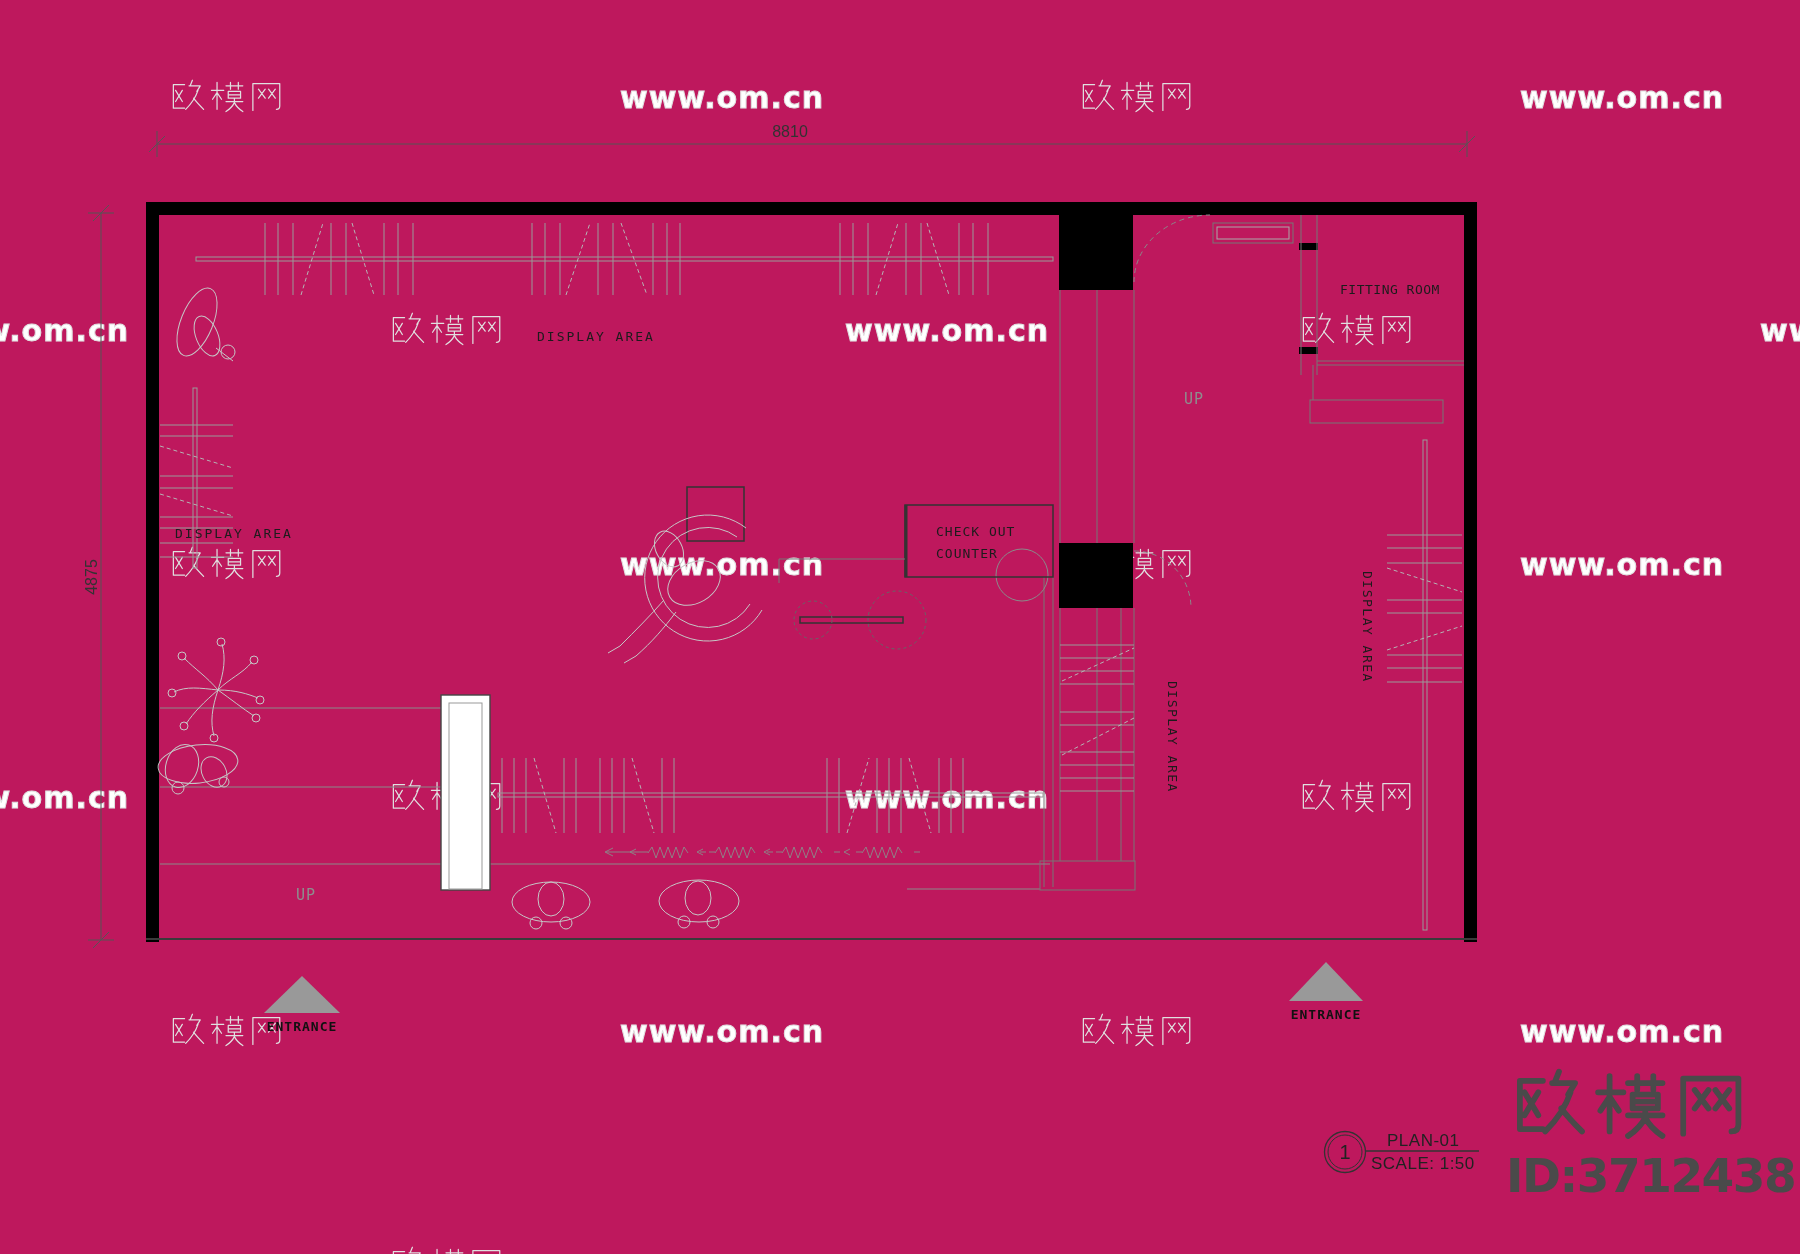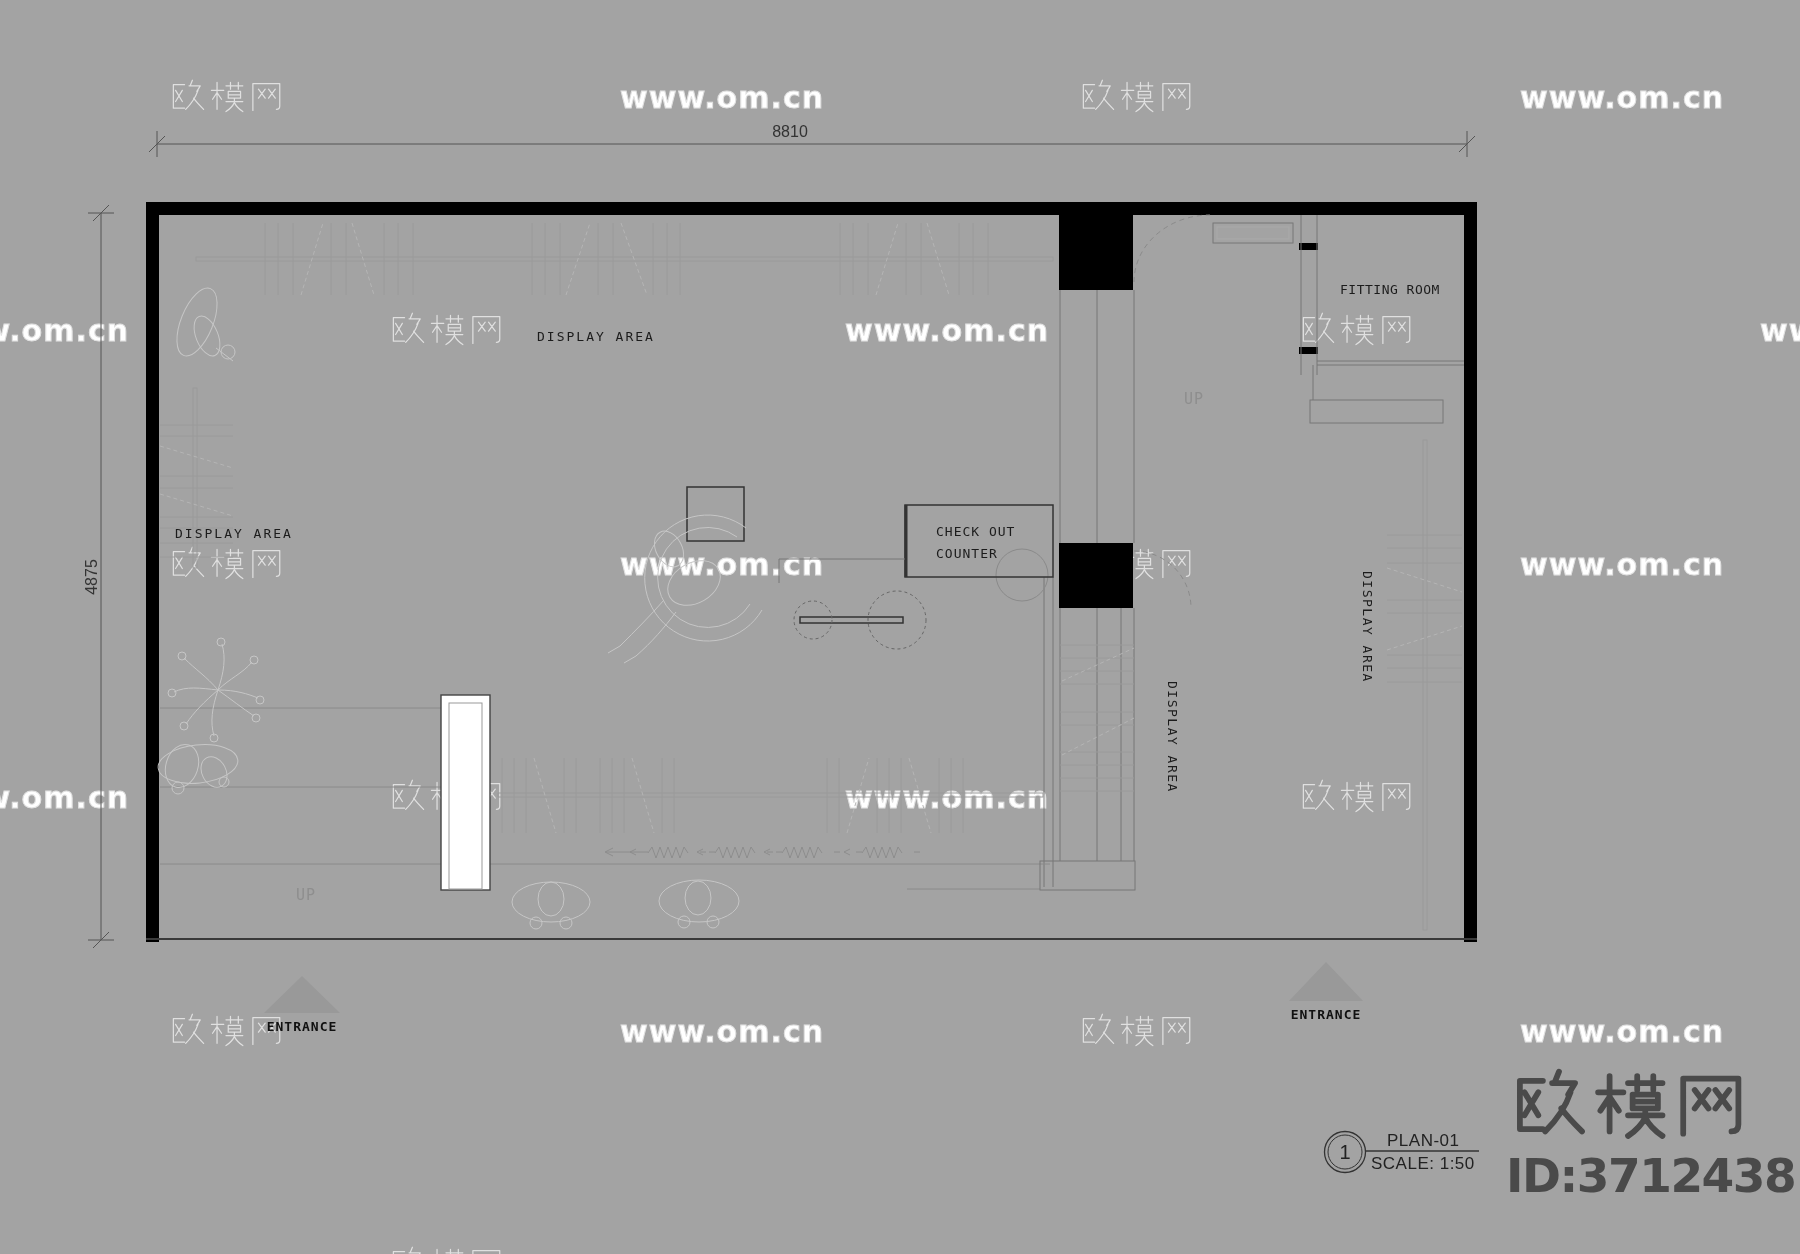--- a/index.html
+++ b/index.html
@@ -1,16 +1,16 @@
 <!DOCTYPE html>
 <html><head>
 <meta charset="utf-8">
 <style>
   html,body{margin:0;padding:0;background:#fff;}
-  .stage{position:relative;width:1800px;height:1254px;background:#a3a3a3;overflow:hidden;
+  .stage{position:relative;width:1800px;height:1254px;background:#be185d;overflow:hidden;
          font-family:"DejaVu Sans", sans-serif;}
   svg{display:block}
   
   .wmb{stroke:#e0e0e0;stroke-width:2.2;fill:none;stroke-linecap:round;stroke-linejoin:round;}
   .wmu{font-family:"DejaVu Sans",sans-serif;font-weight:700;font-size:30px;
        fill:#ffffff;stroke:#e0e0e0;stroke-width:1px;letter-spacing:1px;}
   
   .wall{fill:#000;stroke:none;}
   .ln{stroke:#777;stroke-width:1;fill:none;}
   .ln2{stroke:#333;stroke-width:1.5;fill:none;}

